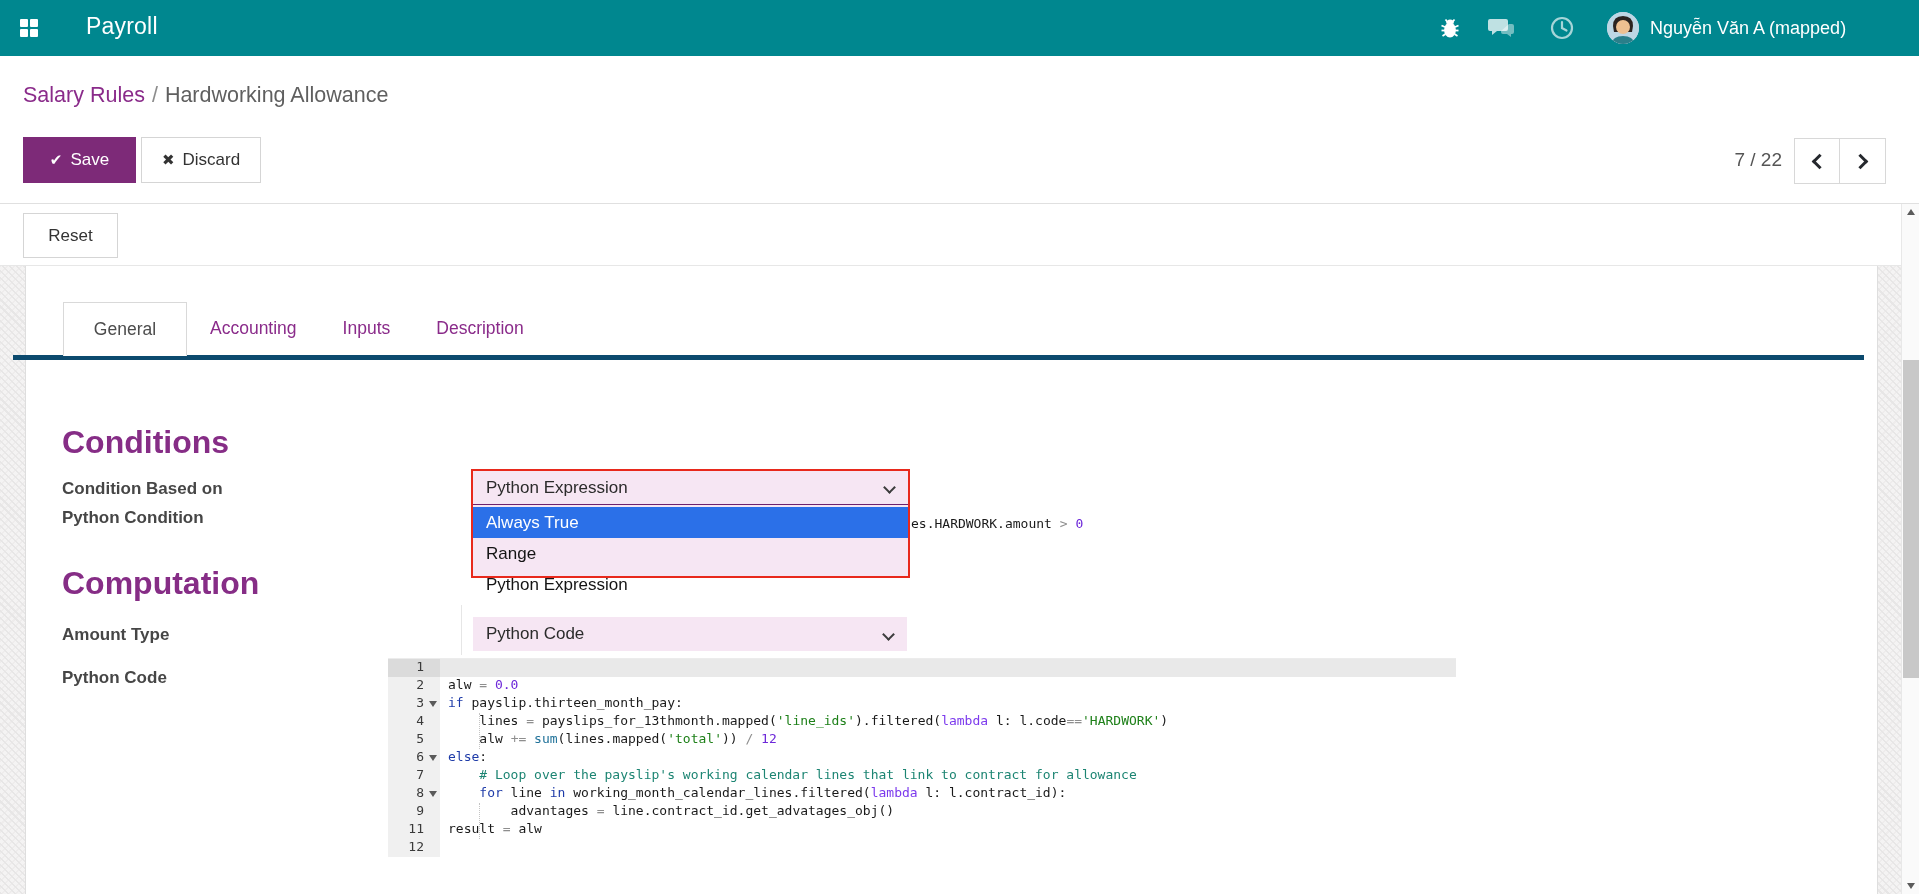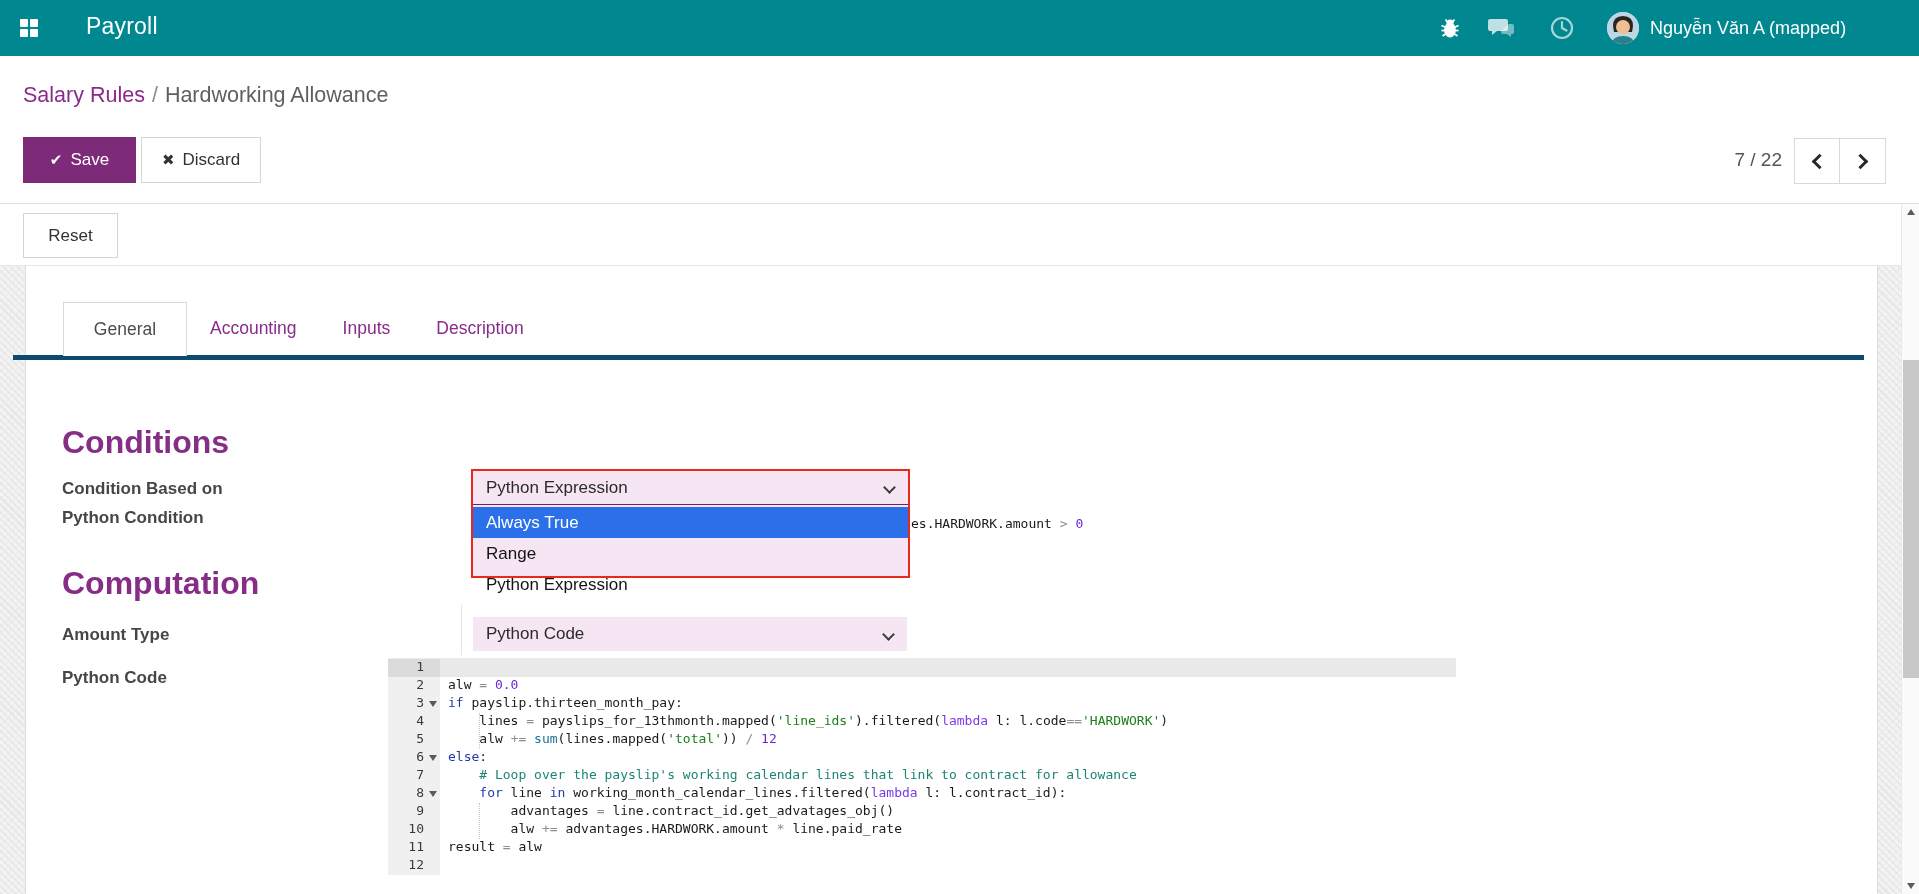--- a/index.html
+++ b/index.html
@@ -209,21 +209,20 @@
 <div class="editor" id="editor">
     <div class="ed-row mono active"><div class="ed-gutter">1</div><div class="ed-code"></div></div>
     <div class="ed-row mono"><div class="ed-gutter">2</div><div class="ed-code"><span class="tk-d">alw </span><span class="tk-o">= </span><span class="tk-n">0.0</span></div></div>
     <div class="ed-row mono"><div class="ed-gutter">3<div class="fold"></div></div><div class="ed-code"><span class="tk-k">if </span><span class="tk-d">payslip.thirteen_month_pay:</span></div></div>
     <div class="ed-row mono"><div class="ed-gutter">4</div><div class="ed-code"><span class="tk-d">    lines </span><span class="tk-o">= </span><span class="tk-d">payslips_for_13thmonth.mapped(</span><span class="tk-s">'line_ids'</span><span class="tk-d">).filtered(</span><span class="tk-l">lambda</span><span class="tk-d"> l: l.code</span><span class="tk-o">==</span><span class="tk-s">'HARDWORK'</span><span class="tk-d">)</span></div></div>
     <div class="ed-row mono"><div class="ed-gutter">5</div><div class="ed-code"><span class="tk-d">    alw </span><span class="tk-o">+= </span><span class="tk-f">sum</span><span class="tk-d">(lines.mapped(</span><span class="tk-s">'total'</span><span class="tk-d">)) </span><span class="tk-o">/ </span><span class="tk-n">12</span></div></div>
     <div class="ed-row mono"><div class="ed-gutter">6<div class="fold"></div></div><div class="ed-code"><span class="tk-k">else</span><span class="tk-d">:</span></div></div>
     <div class="ed-row mono"><div class="ed-gutter">7</div><div class="ed-code"><span class="tk-c">    # Loop over the payslip's working calendar lines that link to contract for allowance</span></div></div>
     <div class="ed-row mono"><div class="ed-gutter">8<div class="fold"></div></div><div class="ed-code"><span class="tk-d">    </span><span class="tk-k">for</span><span class="tk-d"> line </span><span class="tk-k">in</span><span class="tk-d"> working_month_calendar_lines.filtered(</span><span class="tk-l">lambda</span><span class="tk-d"> l: l.contract_id):</span></div></div>
     <div class="ed-row mono"><div class="ed-gutter">9</div><div class="ed-code"><span class="tk-d">        advantages </span><span class="tk-o">= </span><span class="tk-d">line.contract_id.get_advatages_obj()</span></div></div>
-    <div class="ed-row mono"><div class="ed-gutter">10</div><div class="ed-code"><span class="tk-d">        alw </span><span class="tk-o">+= </span><span class="tk-d">advantages.HARDWORK.amount </span><span class="tk-o">* </span><span class="tk-d">line.paid_rate</span></div></div>
     <div class="ed-row mono"><div class="ed-gutter">11</div><div class="ed-code"><span class="tk-d">result </span><span class="tk-o">= </span><span class="tk-d">alw</span></div></div>
     <div class="ed-row mono"><div class="ed-gutter">12</div><div class="ed-code"></div></div>
   </div>
 <div class="indent-guide" style="left:479px; top:713px; height:36px;"></div>
 <div class="indent-guide" style="left:479px; top:803px; height:36px;"></div>
 <div class="cursor-bar" style="position:absolute; left:449px; top:661px;"></div>
 
 <div class="red-annot">
   <div class="select-box sel-underline" style="left:0px; top:0px; width:435px;">
     <span class="sel-val">Python Expression</span>

